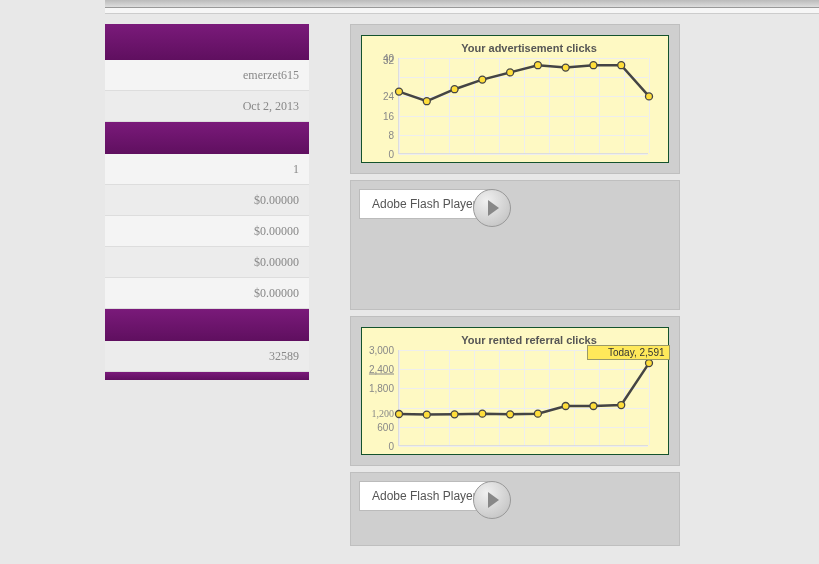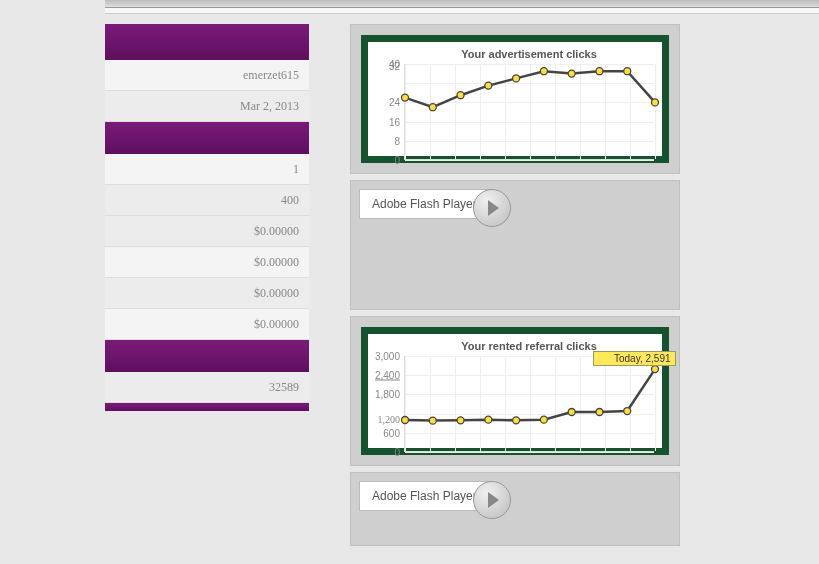--- a/index.html
+++ b/index.html
@@ -58,22 +58,22 @@
     width: 330px;
   }
   .panel {
     border: 1px solid #bfbfbf;
     background: #cfcfcf;
     padding: 10px;
     margin-bottom: 6px;
     position: relative;
   }
   .chart {
-    background: #ffffff;
-    border: 7px solid #14532d;
+    background: #fef9c3;
+    border: 1px solid #14532d;
     padding: 6px 6px 6px 34px;
     position: relative;
     height: 128px;
   }
   .chart-title {
     text-align: center;
     font-weight: bold;
     color: #555;
     font-size: 11px;
     margin-bottom: 4px;
@@ -152,25 +152,24 @@
 </style>
 </head>
 <body>
 
 <div class="top-edge"></div>
 <div class="top-edge2"></div>
 
 <div class="sidebar">
   <div class="sec-header first"></div>
   <div class="row">emerzet615</div>
-  <div class="row alt">Mar 2, 2013</div>
+  <div class="row alt">Oct 2, 2013</div>
 
   <div class="sec-header"></div>
   <div class="row">1</div>
-  <div class="row alt">400</div>
   <div class="row alt">$0.00000</div>
   <div class="row">$0.00000</div>
   <div class="row alt">$0.00000</div>
   <div class="row">$0.00000</div>
 
   <div class="sec-header"></div>
   <div class="row alt">32589</div>
 
   <div class="sec-header" style="height:8px"></div>
 </div>

